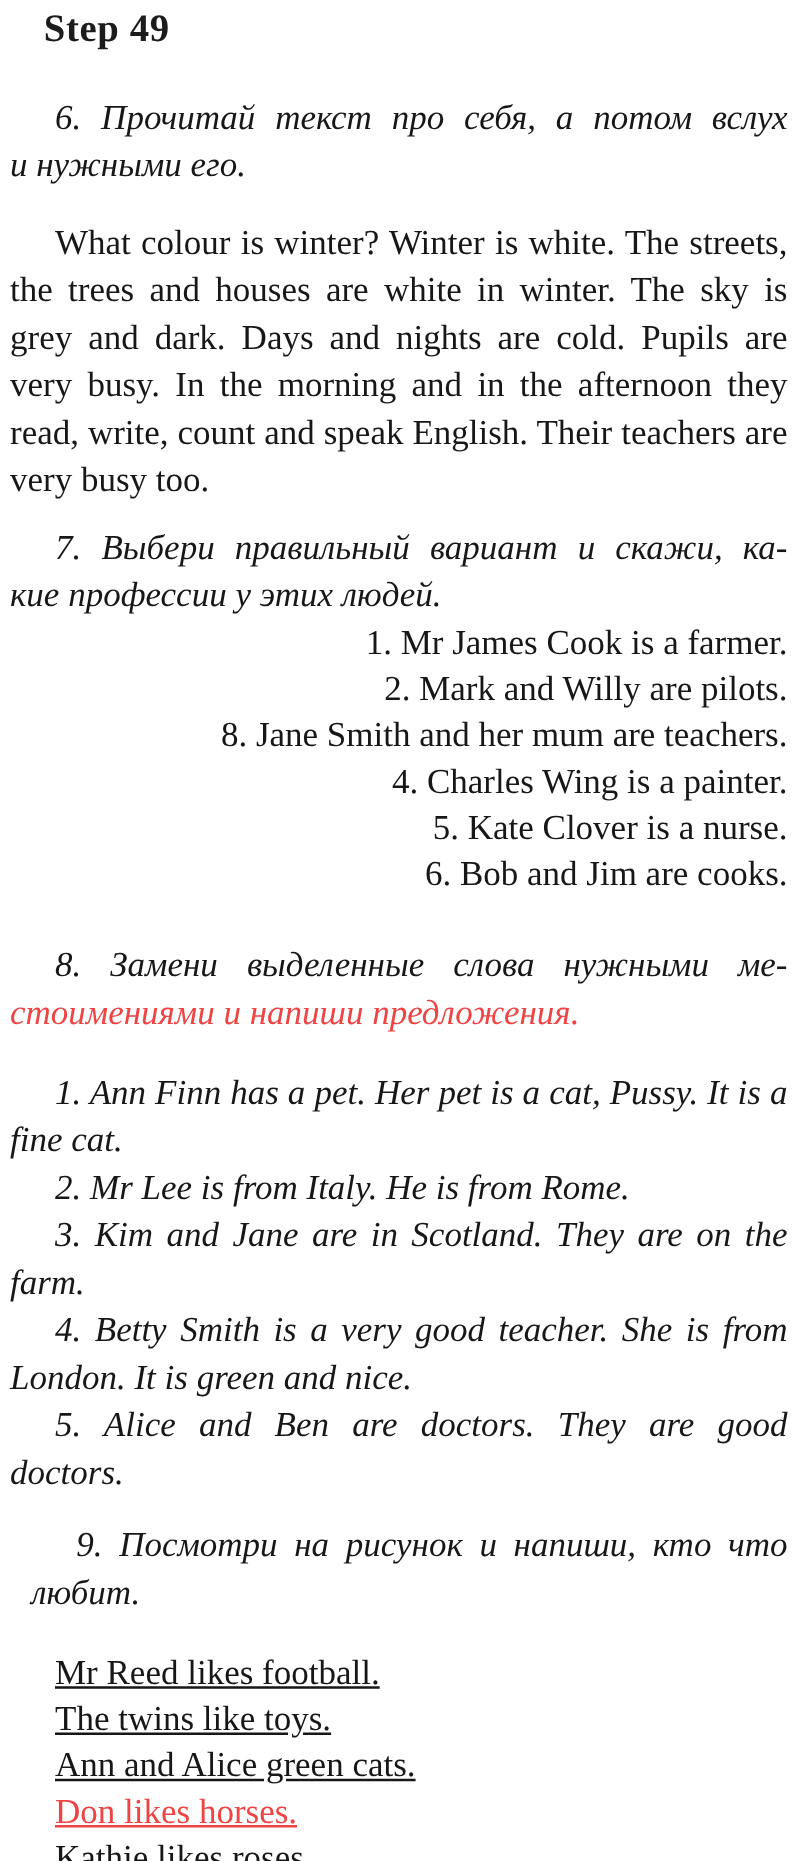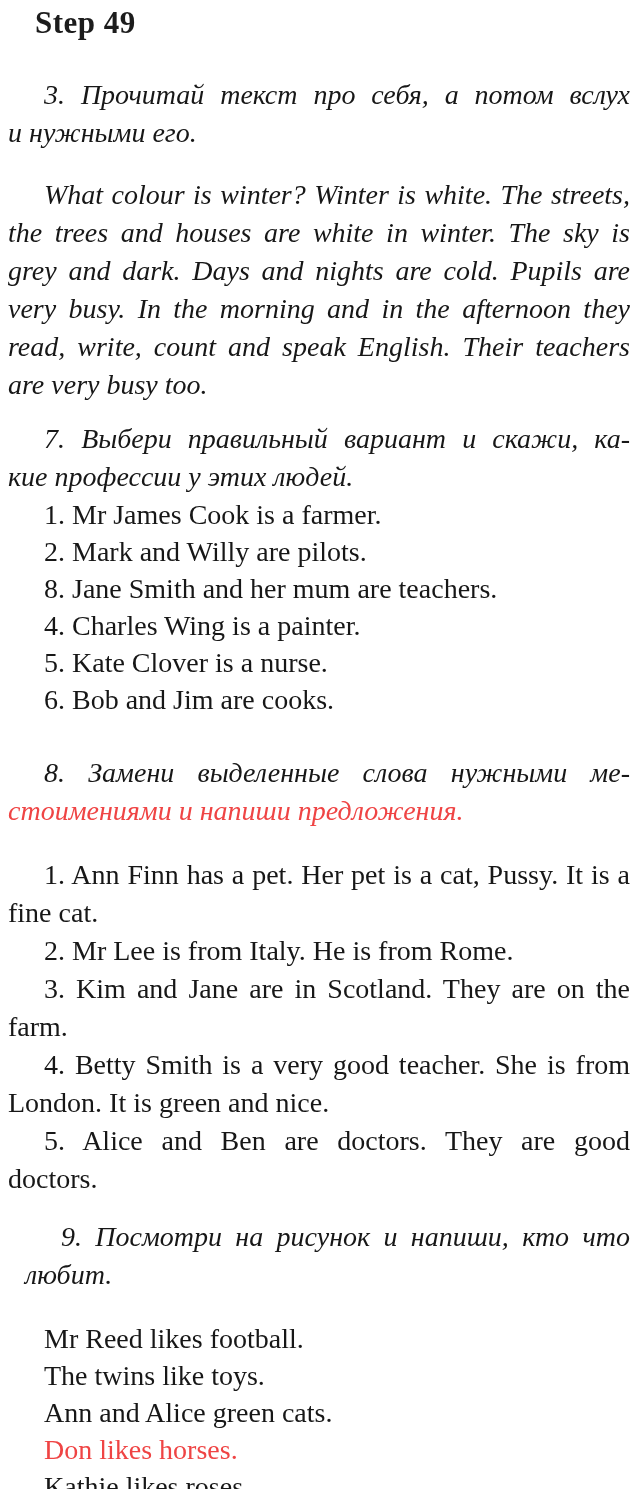--- a/index.html
+++ b/index.html
@@ -39,60 +39,62 @@
     text-align: justify;
     text-align-last: justify;
   }
   .ins-line2 {
     text-align: left;
   }
   .reading {
     margin: 24px 0 0 0;
     text-indent: 36px;
     text-align: justify;
-    font-style: italic;
   }
   .mt-ex6 { margin-top: 32px; }
   .mt-ex7 { margin-top: 16px; }
   .mt-ex9 { margin-top: 20px; margin-left: 17px; }
   .num-items {
     line-height: 37px;
+    text-align: right;
   }
   .num-item {
     text-indent: 36px;
   }
   .sentences {
     margin-top: 26px;
   }
   .sentence {
     margin: 0;
     text-indent: 36px;
     text-align: justify;
+    font-style: italic;
   }
   .plain-list {
     margin-top: 26px;
     line-height: 37px;
   }
   .list-line {
     text-indent: 36px;
+    text-decoration: underline;
   }
   .faded {
     color: #ef4444;
   }
 </style>
 </head>
 <body>
 
 <div class="page">
 
   <h1 class="step-title">Step 49</h1>
 
   <section>
     <div class="instruction mt-ex6">
-      <div class="ins-line1">3. Прочитай текст про себя, а потом вслух</div>
+      <div class="ins-line1">6. Прочитай текст про себя, а потом вслух</div>
       <div class="ins-line2">и нужными его.</div>
     </div>
     <p class="reading">What colour is winter? Winter is white. The streets, the trees and houses are white in winter. The sky is grey and dark. Days and nights are cold. Pupils are very busy. In the morning and in the afternoon they read, write, count and speak English. Their teachers are very busy too.</p>
   </section>
 
   <section>
     <div class="instruction mt-ex7">
       <div class="ins-line1">7. Выбери правильный вариант и скажи, ка-</div>
       <div class="ins-line2">кие профессии у этих людей.</div>
     </div>

